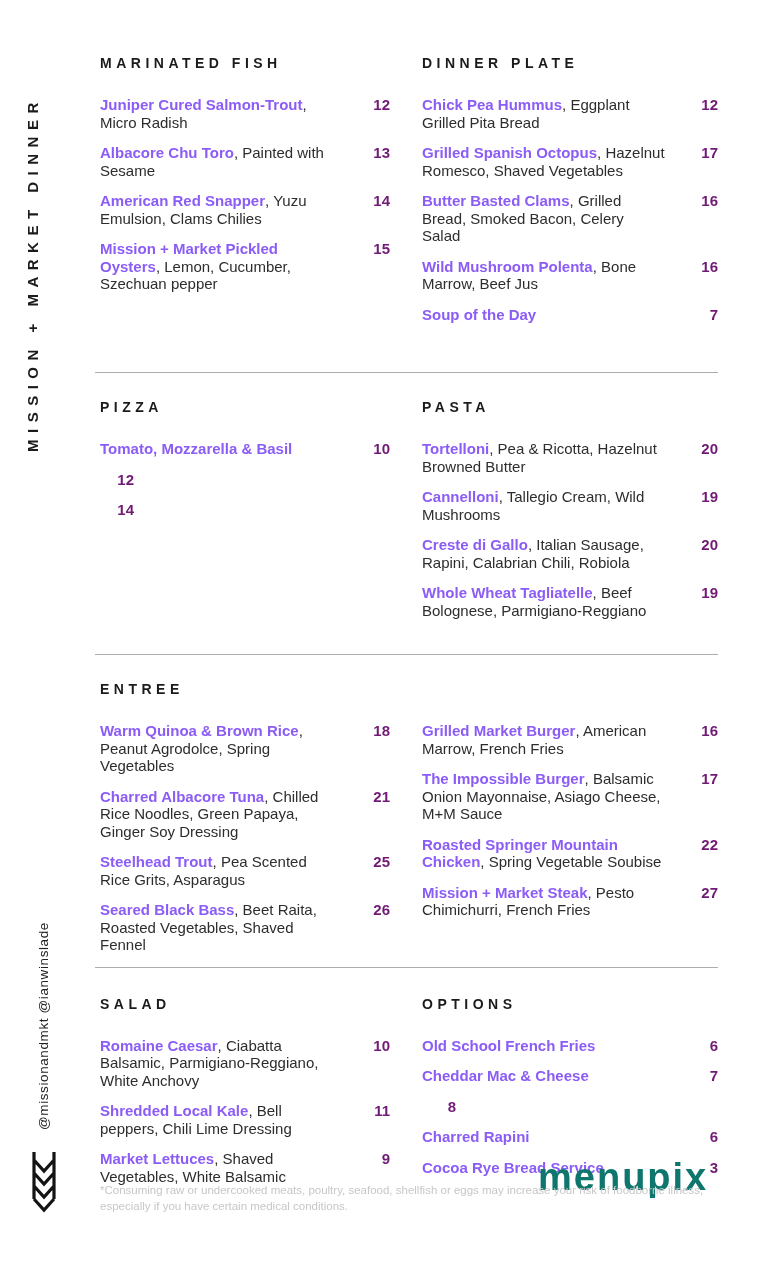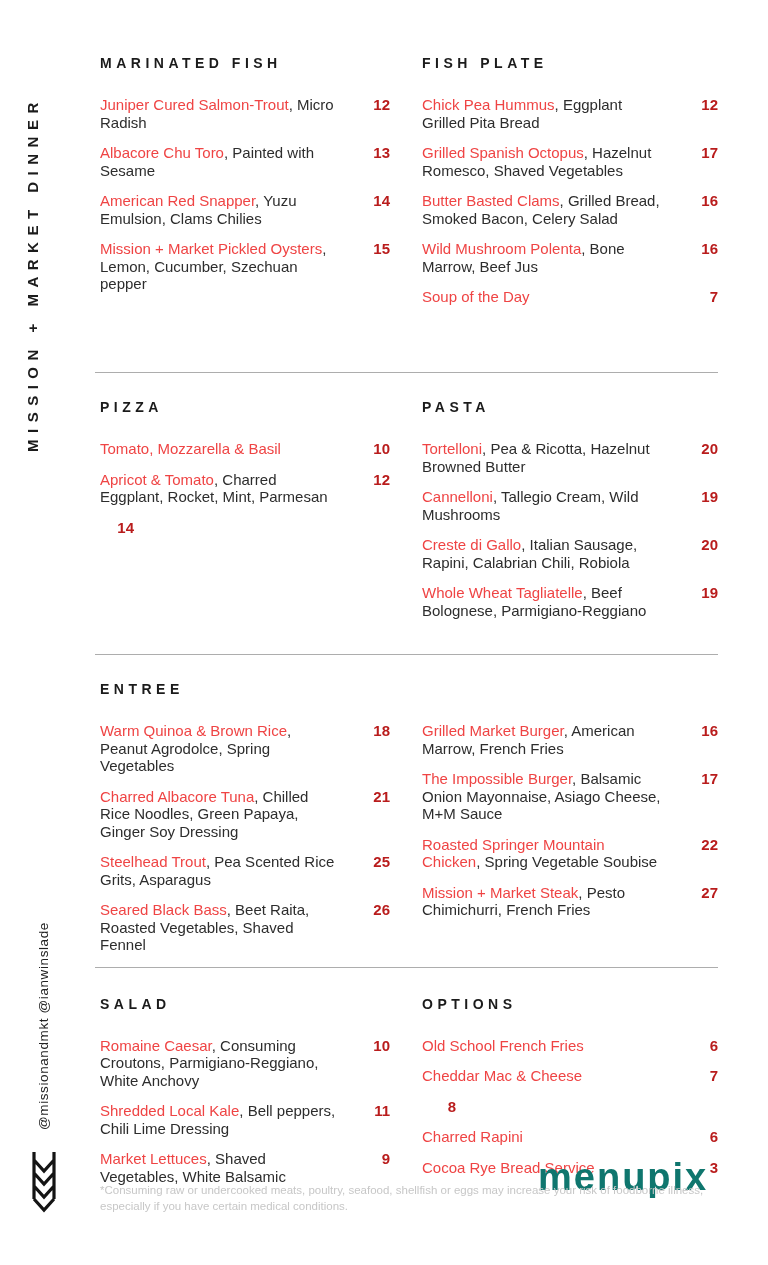--- a/index.html
+++ b/index.html
@@ -48,24 +48,24 @@
     letter-spacing:4.5px; line-height:17px; margin-bottom:24px;
   }
   .header-spacer { height:41px; }
   .menu-item {
     display:flex; align-items:flex-start; margin-bottom:13px;
   }
   .item-text {
     flex:1; font-size:15px; line-height:17.5px; color:#2d2d2d;
     padding-right:18px;
   }
-  .item-name { font-weight:normal; color:#ef4444; }
+  .item-name { font-weight:bold; color:#8b5cf6; }
   .item-price {
     width:34px; text-align:right; font-size:15px; font-weight:bold;
-    color:#b91c1c; line-height:17.5px; flex:none;
+    color:#701a75; line-height:17.5px; flex:none;
   }
 
   
   .watermark {
     position:absolute; left:538px; top:1156px;
     font-size:38px; font-weight:bold; letter-spacing:2px;
     color:#0f766e;
   }
   .disclaimer {
     position:absolute; left:100px; top:1183px; width:612px;
@@ -109,21 +109,21 @@
           <div class="menu-item">
             <div class="item-text"><span class="item-name">American Red Snapper</span>, <span class="item-desc">Yuzu Emulsion, Clams Chilies</span></div>
             <div class="item-price">14</div>
           </div>
           <div class="menu-item">
             <div class="item-text"><span class="item-name">Mission + Market Pickled Oysters</span>, <span class="item-desc">Lemon, Cucumber, Szechuan pepper</span></div>
             <div class="item-price">15</div>
           </div>
         </div>
         <div class="menu-col">
-          <div class="section-title">FISH PLATE</div>
+          <div class="section-title">DINNER PLATE</div>
           <div class="menu-item">
             <div class="item-text"><span class="item-name">Chick Pea Hummus</span>, <span class="item-desc">Eggplant Grilled Pita Bread</span></div>
             <div class="item-price">12</div>
           </div>
           <div class="menu-item">
             <div class="item-text"><span class="item-name">Grilled Spanish Octopus</span>, <span class="item-desc">Hazelnut Romesco, Shaved Vegetables</span></div>
             <div class="item-price">17</div>
           </div>
           <div class="menu-item">
             <div class="item-text"><span class="item-name">Butter Basted Clams</span>, <span class="item-desc">Grilled Bread, Smoked Bacon, Celery Salad</span></div>
@@ -141,21 +141,20 @@
       </div>
       <div class="divider"></div>
       <div class="menu-row r2">
         <div class="menu-col">
           <div class="section-title">PIZZA</div>
           <div class="menu-item">
             <div class="item-text"><span class="item-name">Tomato, Mozzarella &amp; Basil</span></div>
             <div class="item-price">10</div>
           </div>
           <div class="menu-item">
-            <div class="item-text"><span class="item-name">Apricot &amp; Tomato</span>, <span class="item-desc">Charred Eggplant, Rocket, Mint, Parmesan</span></div>
             <div class="item-price">12</div>
           </div>
           <div class="menu-item">
             <div class="item-price">14</div>
           </div>
         </div>
         <div class="menu-col">
           <div class="section-title">PASTA</div>
           <div class="menu-item">
             <div class="item-text"><span class="item-name">Tortelloni</span>, <span class="item-desc">Pea &amp; Ricotta, Hazelnut Browned Butter</span></div>
@@ -214,21 +213,21 @@
             <div class="item-text"><span class="item-name">Mission + Market Steak</span>, <span class="item-desc">Pesto Chimichurri, French Fries</span></div>
             <div class="item-price">27</div>
           </div>
         </div>
       </div>
       <div class="divider"></div>
       <div class="menu-row r4">
         <div class="menu-col">
           <div class="section-title">SALAD</div>
           <div class="menu-item">
-            <div class="item-text"><span class="item-name">Romaine Caesar</span>, <span class="item-desc">Consuming Croutons, Parmigiano-Reggiano, White Anchovy</span></div>
+            <div class="item-text"><span class="item-name">Romaine Caesar</span>, <span class="item-desc">Ciabatta Balsamic, Parmigiano-Reggiano, White Anchovy</span></div>
             <div class="item-price">10</div>
           </div>
           <div class="menu-item">
             <div class="item-text"><span class="item-name">Shredded Local Kale</span>, <span class="item-desc">Bell peppers, Chili Lime Dressing</span></div>
             <div class="item-price">11</div>
           </div>
           <div class="menu-item">
             <div class="item-text"><span class="item-name">Market Lettuces</span>, <span class="item-desc">Shaved Vegetables, White Balsamic</span></div>
             <div class="item-price">9</div>
           </div>

